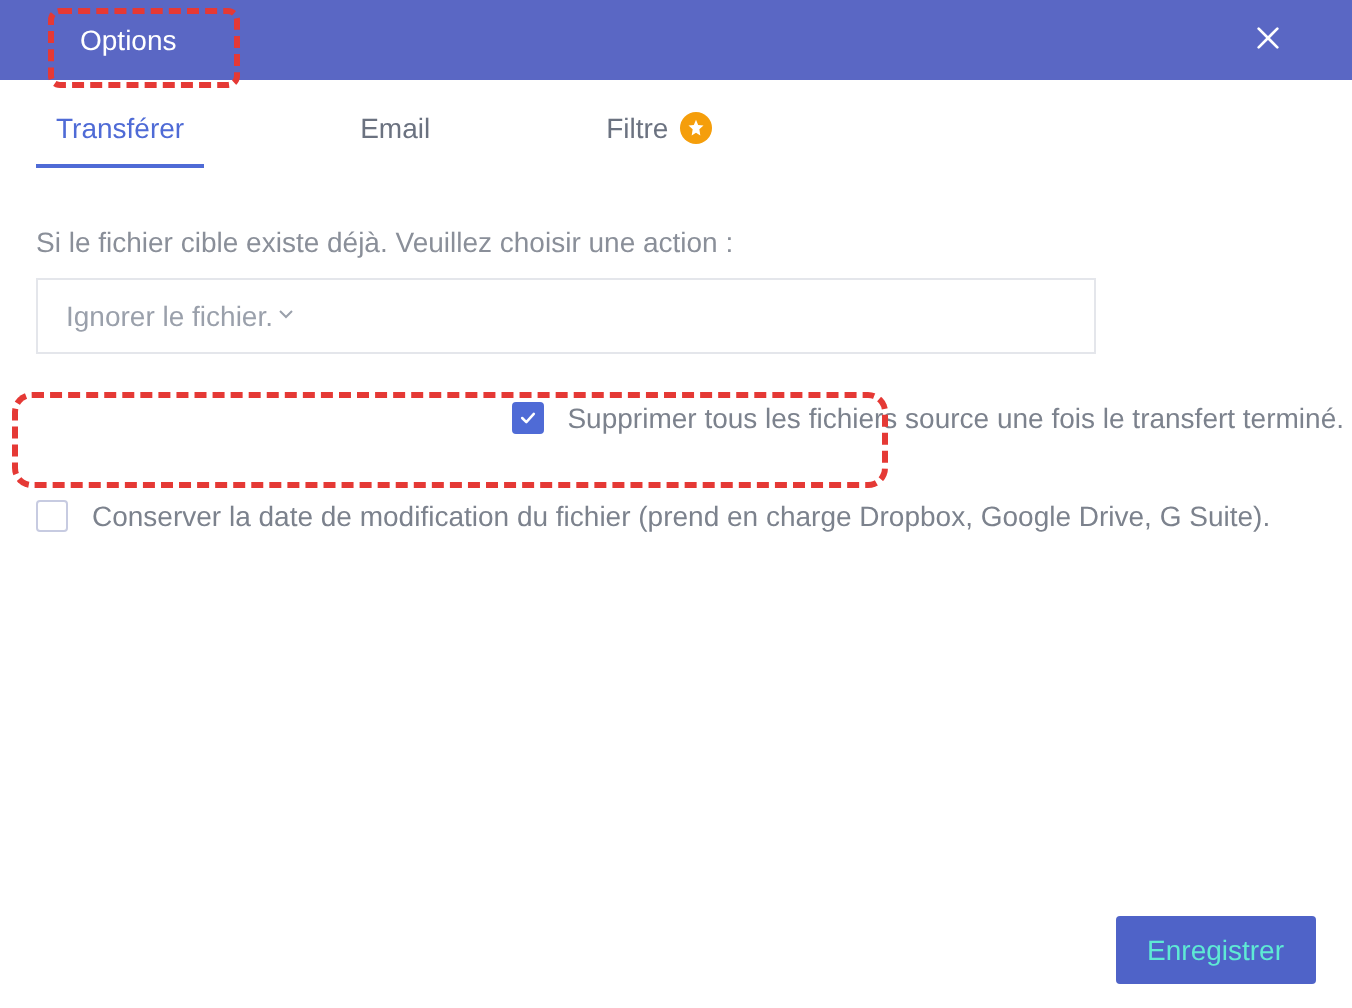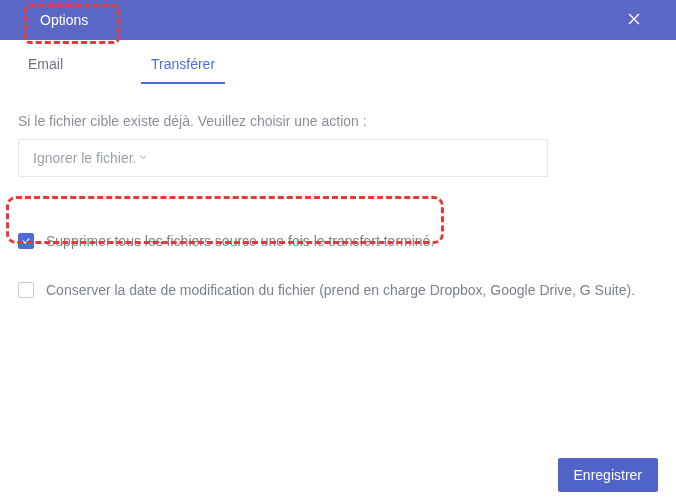--- a/index.html
+++ b/index.html
@@ -101,21 +101,22 @@
   }
   .chevron-down { width: 12px; height: 12px; }
   .option-row {
     display: flex;
     align-items: flex-start;
     gap: 12px;
     margin-top: 24px;
     padding: 2px 0;
   }
   .option-row.first {
-    margin-top: 52px;
+    margin-top: 20px;
+    justify-content: flex-end;
   }
   .checkbox {
     width: 16px;
     height: 16px;
     border: 1.5px solid #c7cbe1;
     border-radius: 2px;
     flex-shrink: 0;
     display: inline-flex;
     align-items: center;
     justify-content: center;
@@ -156,21 +157,21 @@
     width: 438px;
     height: 48px;
   }
   .footer {
     position: absolute;
     bottom: 12px;
     right: 18px;
   }
   .save-btn {
     background: #4f63c8;
-    color: #ffffff;
+    color: #5eead4;
     border: none;
     padding: 9px 16px;
     font-size: 14px;
     cursor: pointer;
     border-radius: 2px;
     margin-top: 40px;
   }
 </style>
 </head>
 <body>
@@ -182,25 +183,33 @@
   </div>
   <span class="close-icon">
     <svg viewBox="0 0 24 24" width="16" height="16" fill="none" stroke="#fff" stroke-width="2" stroke-linecap="round">
         <line x1="5" y1="5" x2="19" y2="19"></line>
         <line x1="19" y1="5" x2="5" y2="19"></line>
       </svg>
   </span>
 </div>
 
 <div class="tabs">
+  <div class="tab active">
+    <span>Transférer</span>
+  </div>
   <div class="tab">
     <span>Email</span>
   </div>
-  <div class="tab active">
-    <span>Transférer</span>
+  <div class="tab">
+    <span>Filtre</span>
+    <span class="star-badge">
+      <svg viewBox="0 0 24 24" fill="#fff">
+          <path d="M12 2l2.6 6.3L21 9l-5 4.4L17.2 21 12 17.8 6.8 21 8 13.4 3 9l6.4-.7z"></path>
+        </svg>
+    </span>
   </div>
 </div>
 
 <div class="content">
   <div class="label-text">Si le fichier cible existe déjà. Veuillez choisir une action :</div>
   <div class="dropdown">
     <span>Ignorer le fichier.</span>
     <span>
       <svg class="chevron-down" viewBox="0 0 24 24" fill="none" stroke="#9aa0ab" stroke-width="2">
           <polyline points="6 9 12 15 18 9"></polyline>

